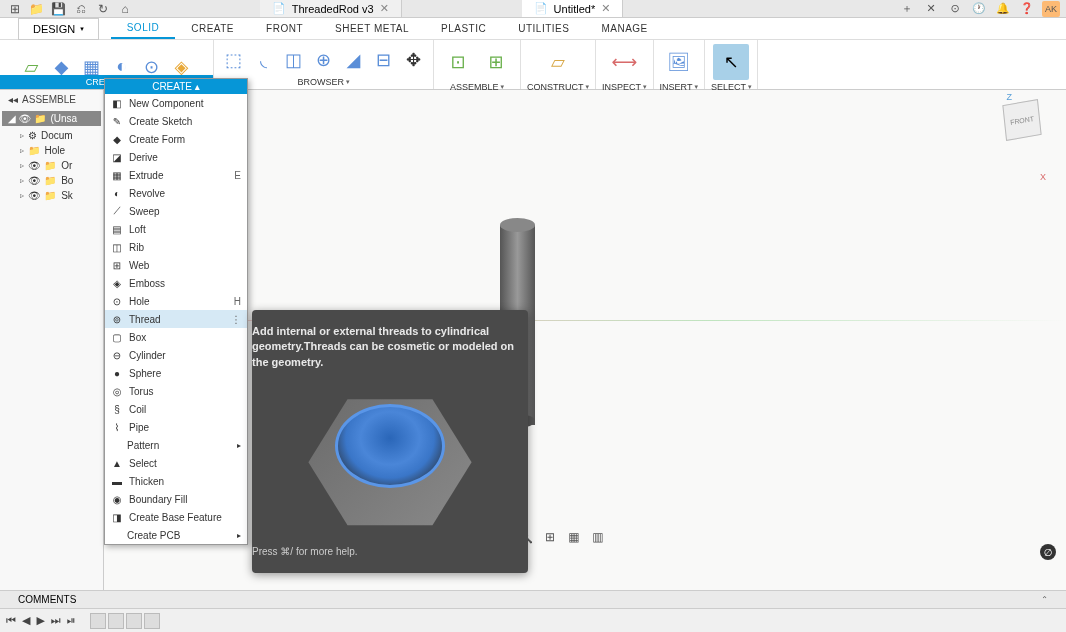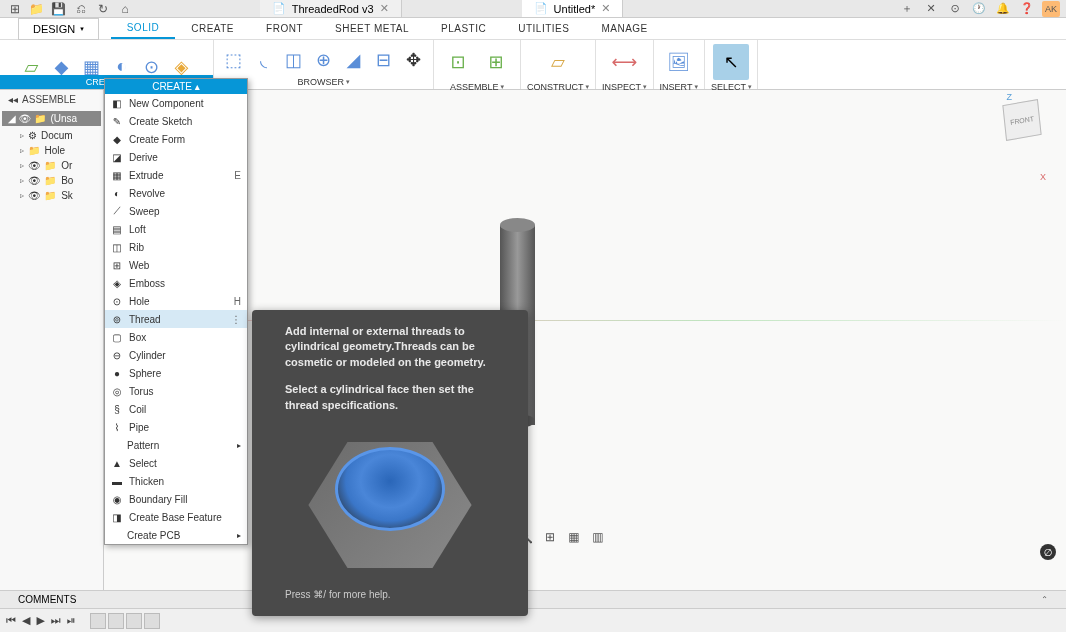--- a/index.html
+++ b/index.html
@@ -54,21 +54,21 @@
 
 .create-menu { position: absolute; left: 104px; top: 78px; width: 144px; background: #fff; border: 1px solid #999; box-shadow: 2px 2px 6px rgba(0,0,0,0.3); z-index: 50; }
 .create-menu .menu-hdr { background: #0696d7; color: #fff; font-size: 10px; padding: 2px 0; text-align: center; }
 .menu-item { display: flex; align-items: center; padding: 2px 6px; font-size: 10px; color: #333; gap: 6px; cursor: pointer; height: 18px; }
 .menu-item .ico { width: 12px; height: 12px; display: inline-flex; align-items: center; justify-content: center; font-size: 10px; }
 .menu-item .kbd { margin-left: auto; color: #666; font-size: 10px; }
 .menu-item .arrow { margin-left: auto; font-size: 8px; color: #333; }
 .menu-item.highlight { background: #d6e9f5; }
 .menu-item.indent { padding-left: 22px; gap: 42px; }
 
-.tooltip { position: absolute; left: 252px; top: 310px; width: 276px; background: #4a4a4a; color: #e8e8e8; border-radius: 4px; padding: 14px 33px; font-size: 11px; line-height: 1.4; z-index: 60; box-shadow: 0 2px 10px rgba(0,0,0,0.4); }
+.tooltip { position: absolute; left: 252px; top: 310px; width: 276px; background: #4a4a4a; color: #e8e8e8; border-radius: 4px; padding: 14px 0; font-size: 11px; line-height: 1.4; z-index: 60; box-shadow: 0 2px 10px rgba(0,0,0,0.4); }
 .tooltip p { margin-bottom: 12px; }
 .tooltip .preview { width: 200px; height: 155px; margin: 8px auto 8px; position: relative; }
 .nut-base { width: 170px; height: 140px; background: linear-gradient(135deg, #6a6a6a, #8a8a8a); position: absolute; left: 15px; top: 10px; clip-path: polygon(25% 5%, 75% 5%, 98% 50%, 75% 95%, 25% 95%, 2% 50%); border-radius: 6px; }
 .nut-hole { width: 110px; height: 84px; background: radial-gradient(ellipse at 50% 40%, #2a66b8, #4a86d8 40%, #3a76c8 60%, #2a2a2a 90%); border-radius: 50%; position: absolute; left: 45px; top: 22px; border: 3px solid #5a96e8; }
 .tooltip-footer { font-size: 10px; color: #ccc; margin-top: 6px; }
 
 .comments-bar { position: absolute; left: 0; bottom: 24px; right: 0; height: 18px; background: #eaeaea; border-top: 1px solid #ccc; padding: 2px 18px; font-size: 10px; display: flex; align-items: center; }
 .comments-bar .expand { margin-left: auto; font-size: 8px; color: #555; }
 
 .view-tools { position: absolute; left: 44%; bottom: 44px; display: flex; gap: 6px; z-index: 5; }
@@ -329,21 +329,20 @@
       </div>
       <div class="menu-item indent">
         <span>Create PCB</span>
         <span class="arrow">▸</span>
       </div>
     </div>
 </div>
 
 <div class="tooltip">
   <p style="font-weight:600">Add internal or external threads to cylindrical geometry.Threads can be cosmetic or modeled on the geometry.</p>
-  <p style="font-weight:600">Select a cylindrical face then set the thread specifications.</p>
   <div class="preview">
     <div class="nut-base"></div>
     <div class="nut-hole"></div>
   </div>
   <div class="tooltip-footer">Press ⌘/ for more help.</div>
 </div>
 
 <div class="comments-bar">
   <span>COMMENTS</span>
   <span class="expand">⌃</span>

